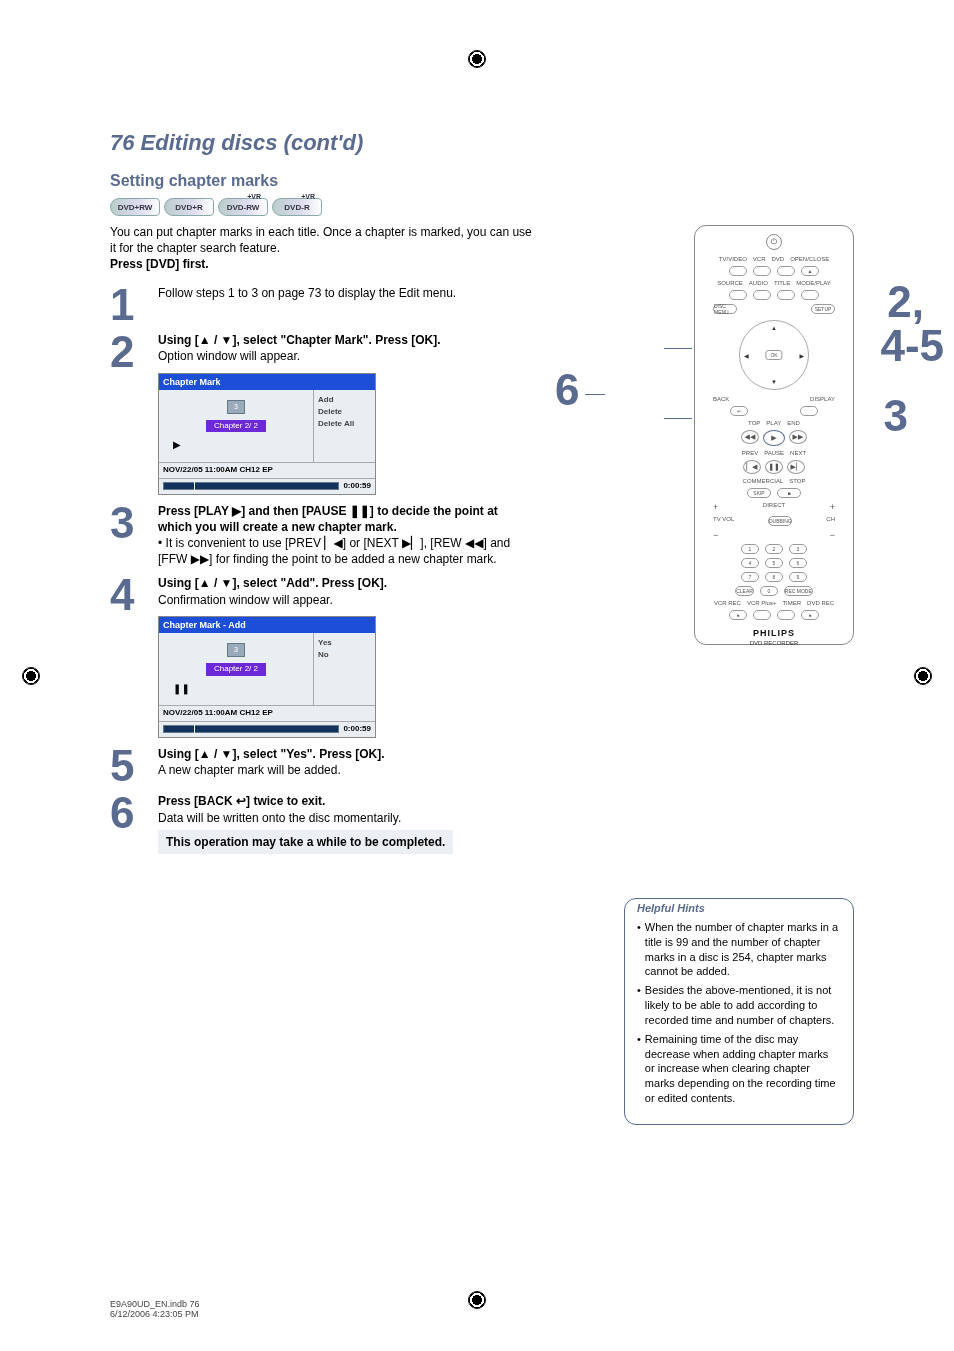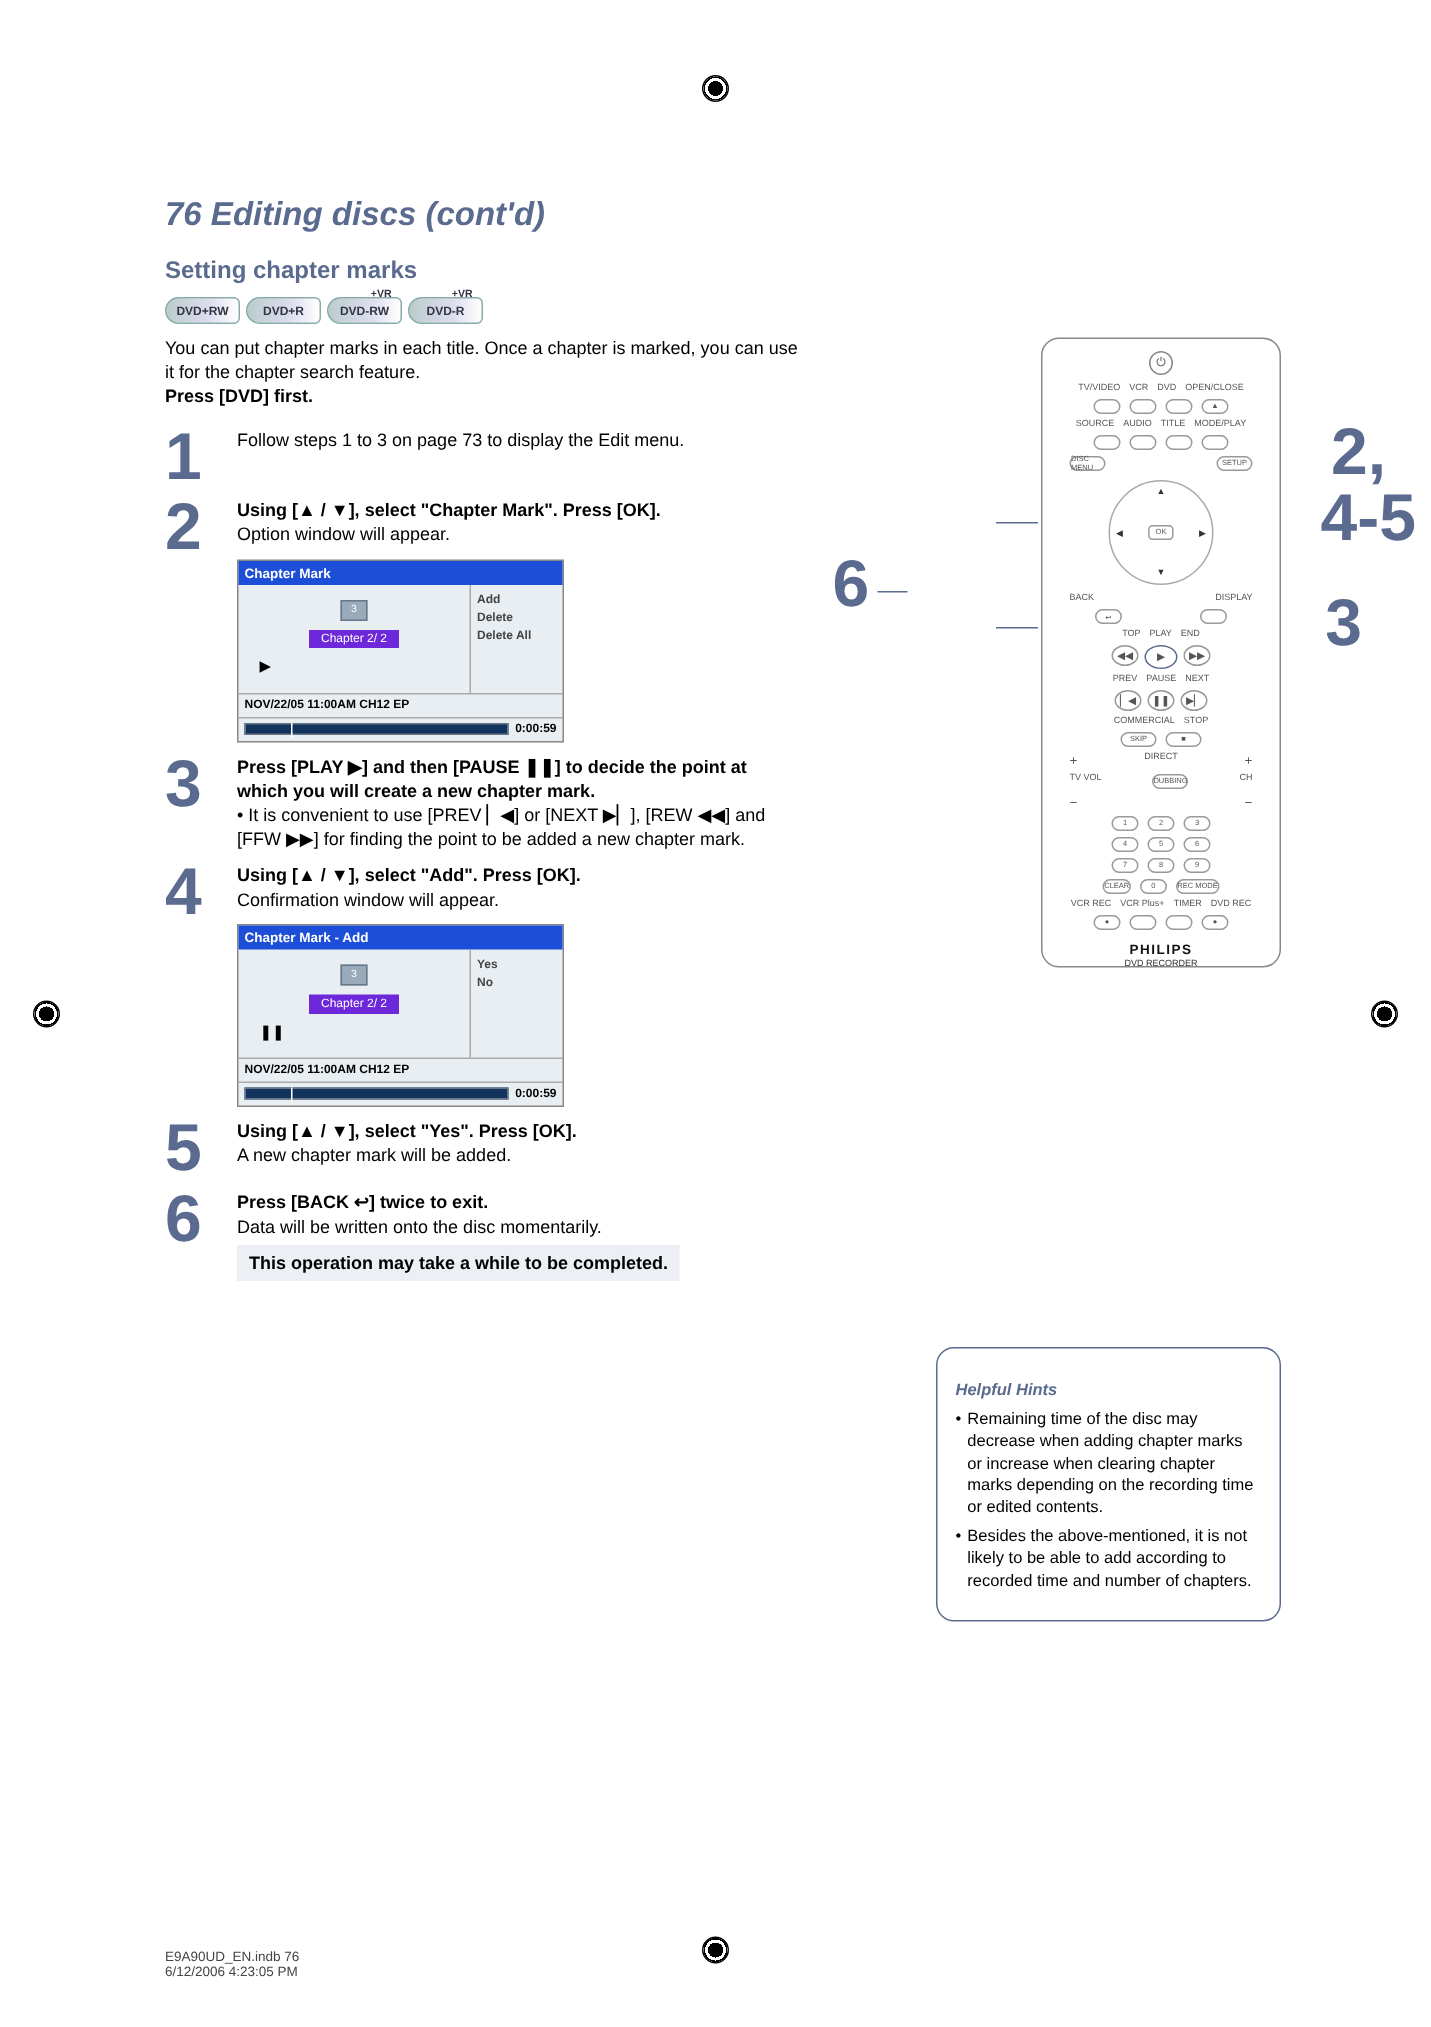--- a/index.html
+++ b/index.html
@@ -143,21 +143,21 @@
     background:#5a6b8f;
     height:1px;
   }
   .hints-box {
     position:absolute;
     right:100px;
     top:898px;
     width:230px;
     border:1px solid #5a6b8f;
     border-radius:12px;
-    padding:21px 12px 14px;
+    padding:2px 12px 14px;
     font-size:11px;
     line-height:1.35;
   }
   .hints-title {
     color:#5a6b8f;
     font-style:italic;
     font-weight:bold;
     margin-bottom:4px;
   }
   .hints-box ul { list-style: none; padding:0; }
@@ -459,24 +459,27 @@
 <div class="callout-num" style="top:396px;right:46px;">3</div>
 <div class="callout-num" style="top:370px;left:555px;">6</div>
 <div class="callout-line" style="top:348px;left:664px;width:28px;"></div>
 <div class="callout-line" style="top:394px;left:585px;width:20px;"></div>
 <div class="callout-line" style="top:418px;left:664px;width:28px;"></div>
 
 <div class="hints-box">
   <div class="hints-title">Helpful Hints</div>
   <ul>
     <li>
-        <span>Remaining time of the disc may decrease when adding chapter marks or increase when clearing chapter marks depending on the recording time or edited contents.</span>
+        <span>When the number of chapter marks in a title is 99 and the number of chapter marks in a disc is 254, chapter marks cannot be added.</span>
       </li>
     <li>
         <span>Besides the above-mentioned, it is not likely to be able to add according to recorded time and number of chapters.</span>
       </li>
+    <li>
+        <span>Remaining time of the disc may decrease when adding chapter marks or increase when clearing chapter marks depending on the recording time or edited contents.</span>
+      </li>
   </ul>
 </div>
 
 <div class="footer">
   <span>E9A90UD_EN.indb   76</span>
   <span>6/12/2006   4:23:05 PM</span>
 </div>
 
 </body></html>

